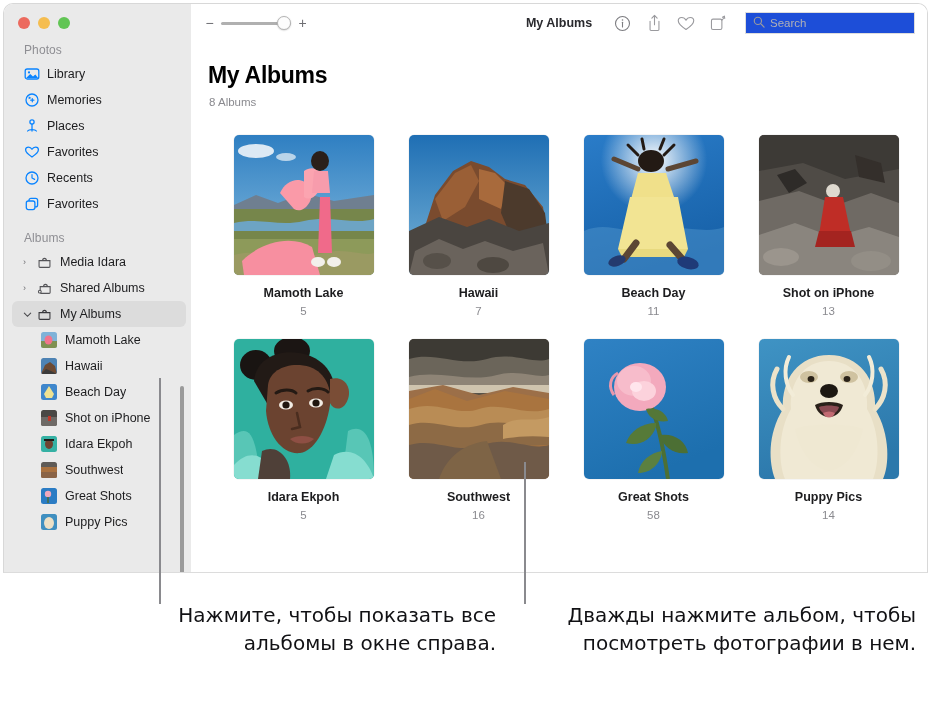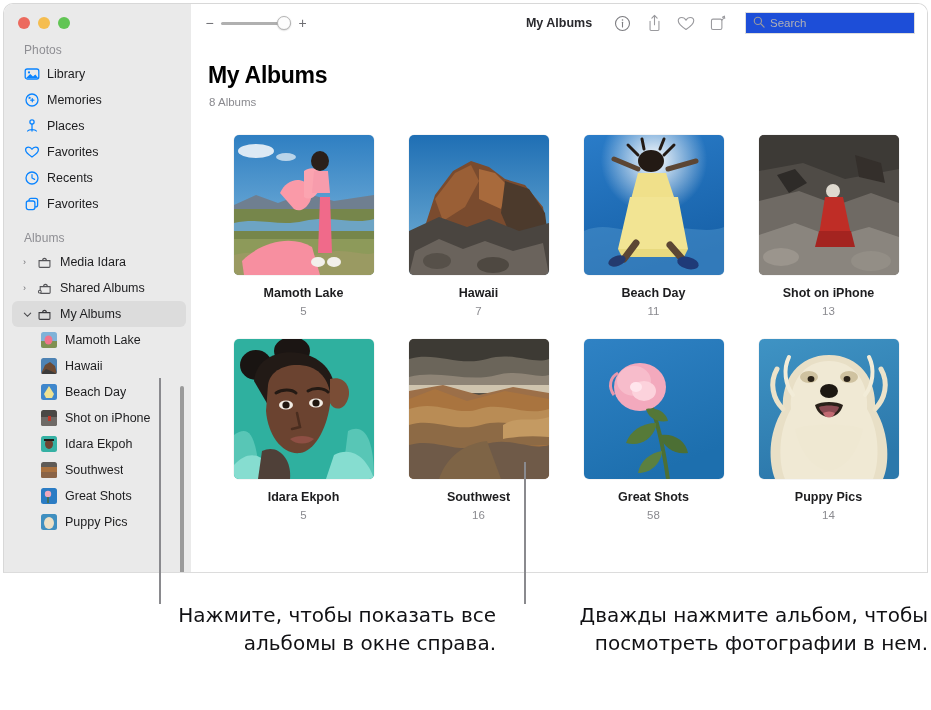--- a/index.html
+++ b/index.html
@@ -186,21 +186,21 @@
     position: absolute;
     font-size: 20px;
     line-height: 28px;
     color: #111114;
     font-family: "DejaVu Sans", sans-serif;
     text-align: right;
   }
   #callout-line-left { left: 159px; top: 378px; height: 226px; }
   #callout-line-right { left: 524px; top: 462px; height: 142px; }
   #callout-text-left { left: 166px; top: 601px; width: 330px; }
-  #callout-text-right { left: 521px; top: 601px; width: 395px; margin-left: 12px; }
+  #callout-text-right { left: 521px; top: 601px; width: 395px; }
 </style>
 </head>
 <body>
 
 <div id="window">
 
   <div id="sidebar">
 
     <div class="traffic">
       <div class="light" style="background:#ec6a5e"></div>

